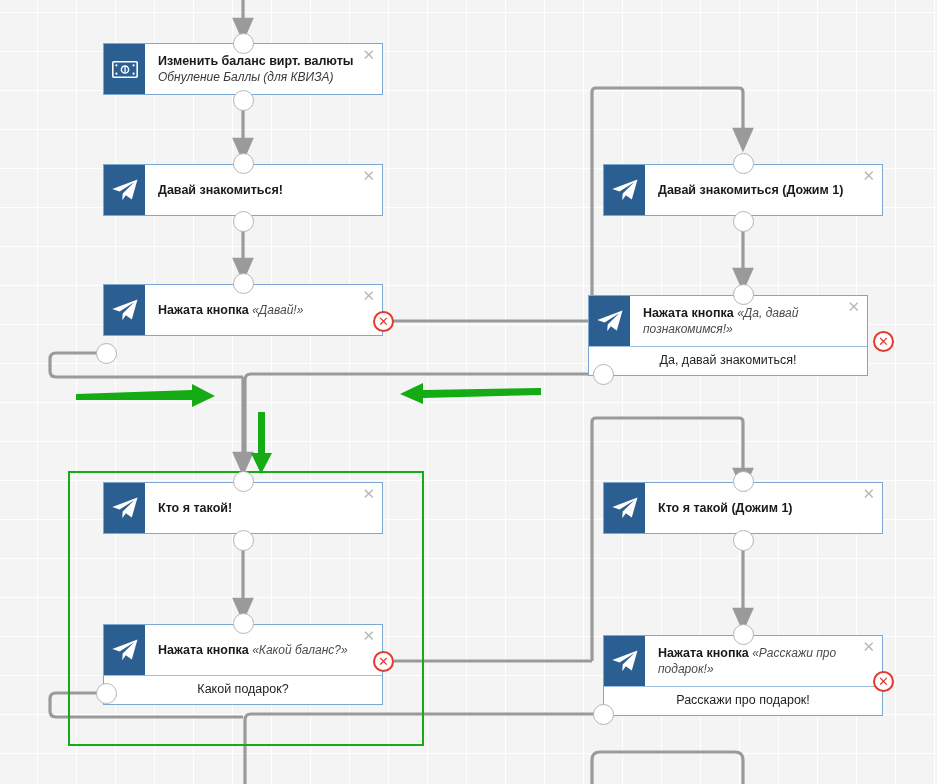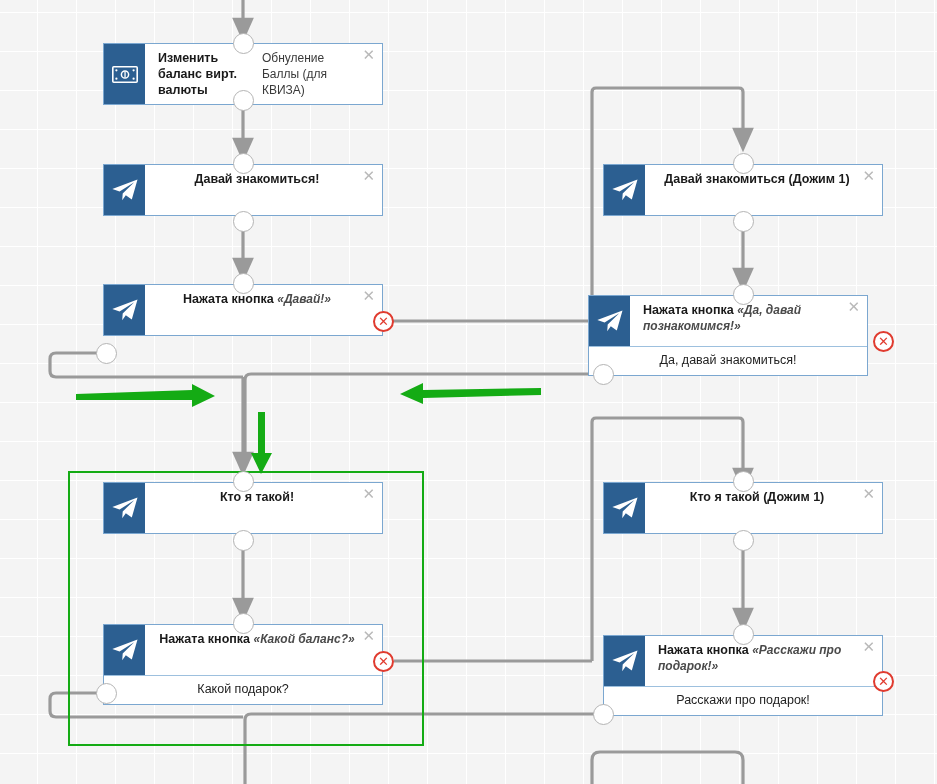--- a/index.html
+++ b/index.html
@@ -27,31 +27,31 @@
     box-sizing:border-box;
   }
   .node .body{
     display:flex;align-items:stretch;position:relative;min-height:50px;
   }
   .node .iconbox{
     width:41px;min-width:41px;background:#2c5f91;
     display:flex;align-items:center;justify-content:center;
   }
   .node .txt{
-    flex:1;display:flex;justify-content:center;
+    flex:1;display:flex;flex-direction:column;justify-content:center;
     padding:6px 26px 6px 13px;
   }
   .node .title{
     font-size:12.5px;color:#1a1a1a;line-height:16px;font-weight:bold;
   }
   .node .title .quoted{
-    font-weight:bold;font-style:italic;color:#4a4a4a;font-size:12px;text-align:center;
+    font-weight:normal;font-style:italic;color:#4a4a4a;font-size:12px;text-align:center;
   }
   .node .subtitle{
-    font-size:12px;color:#3a3a3a;line-height:16px;margin-top:0;
+    font-size:12px;font-style:italic;color:#3a3a3a;line-height:16px;margin-top:0;
   }
   .node .closex{
     position:absolute;right:7px;top:5px;
     font-size:15px;color:#b9b9b9;line-height:12px;
     font-family:"DejaVu Sans",sans-serif;cursor:pointer;
   }
   .node .answer{
     border-top:1px solid #9dc0de;
     text-align:center;font-size:12.5px;color:#222;
     padding:6px 10px 7px;line-height:15px;background:#fff;

